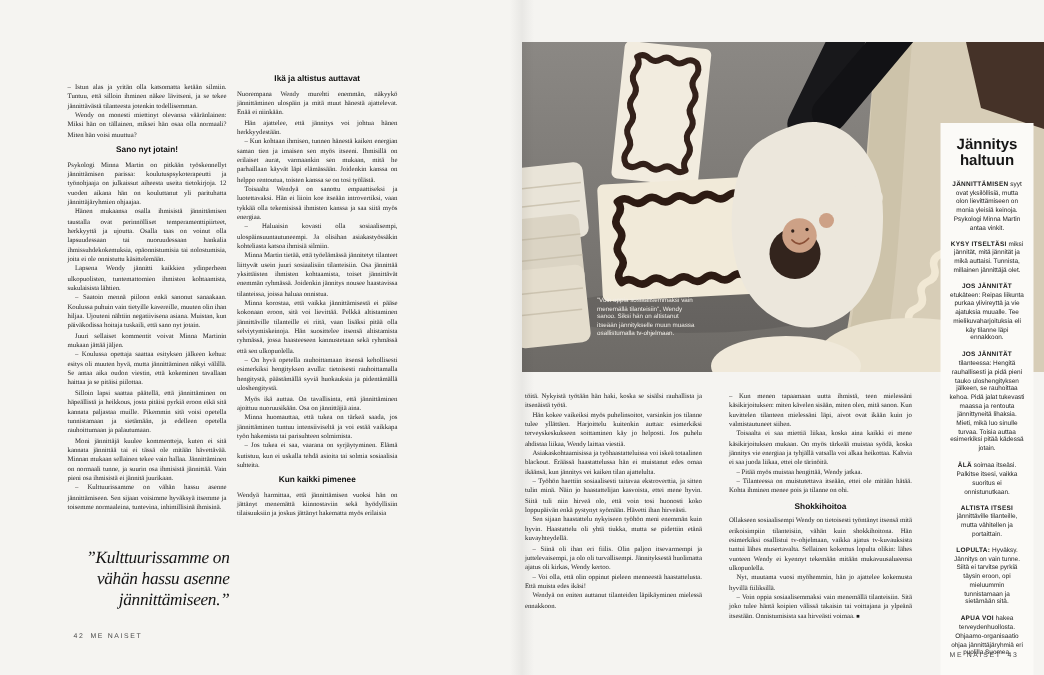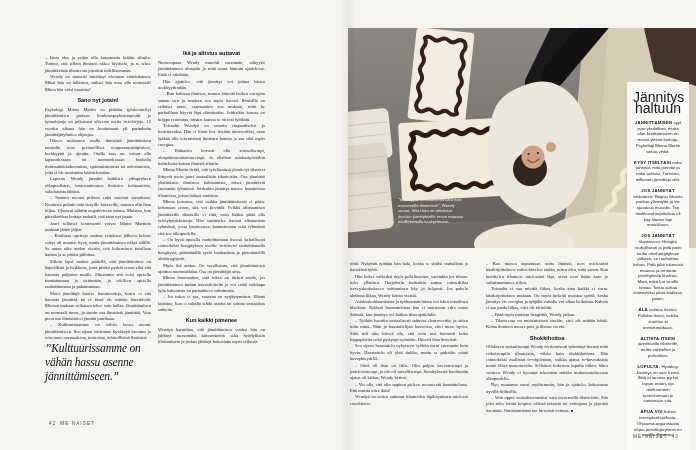--- a/index.html
+++ b/index.html
@@ -9,29 +9,29 @@
           background:linear-gradient(to right,rgba(0,0,0,0),rgba(0,0,0,.05) 50%,rgba(0,0,0,0));}
   .col{position:absolute;}
   .bp{font-family:"Liberation Serif",serif;font-size:4.5px;line-height:6.35px;
       text-align:justify;color:#1d1d1d;margin:0;}
   .ind{text-indent:5px;}
   .subhead{font-family:"Liberation Sans",sans-serif;font-weight:bold;font-size:5.5px;
            line-height:7px;text-align:center;color:#101010;margin:4px 0 2.5px;}
   .quote{font-family:"Liberation Serif",serif;font-style:italic;font-size:11.5px;
          line-height:14px;color:#141414;letter-spacing:-.2px;}
   .quote-top{width:114px;margin-bottom:13px;}
-  .quote-bottom{width:108px;}
+  .quote-bottom{margin-top:24px;width:108px;text-align:right;}
   .photo-wrap{position:absolute;left:348px;top:28px;width:348px;height:220px;}
   svg.photo{position:absolute;left:0;top:0;}
   .caption{position:absolute;left:50px;top:169px;width:66px;
            font-family:"Liberation Sans",sans-serif;font-size:4.2px;line-height:5.5px;
            color:#f2efe9;}
   .sidebar{position:absolute;left:627px;top:82px;width:62px;background:#fbfaf7;
            padding:10px 6px 8px;box-sizing:border-box;text-align:center;}
-  .sidebar-title{font-family:"Liberation Sans",sans-serif;font-weight:normal;font-size:14px;
+  .sidebar-title{font-family:"Liberation Sans",sans-serif;font-weight:bold;font-size:10px;
                  line-height:10.5px;color:#141414;margin:0 0 7px;}
   .sb-item{font-family:"Liberation Sans",sans-serif;font-size:4.3px;line-height:5.7px;
            color:#222;margin:0 0 5.5px;}
   .sb-item b{letter-spacing:.2px;}
   .footer{position:absolute;font-family:"Liberation Sans",sans-serif;font-size:4.6px;
           letter-spacing:1.1px;color:#4a4a4a;white-space:nowrap;}
   .footer-left{left:45px;top:421px;}
   .footer-right{left:627px;top:434px;width:62px;text-align:center;}
   .footer .num{margin:0 4px;}
   .endmark{font-size:3.8px;}

